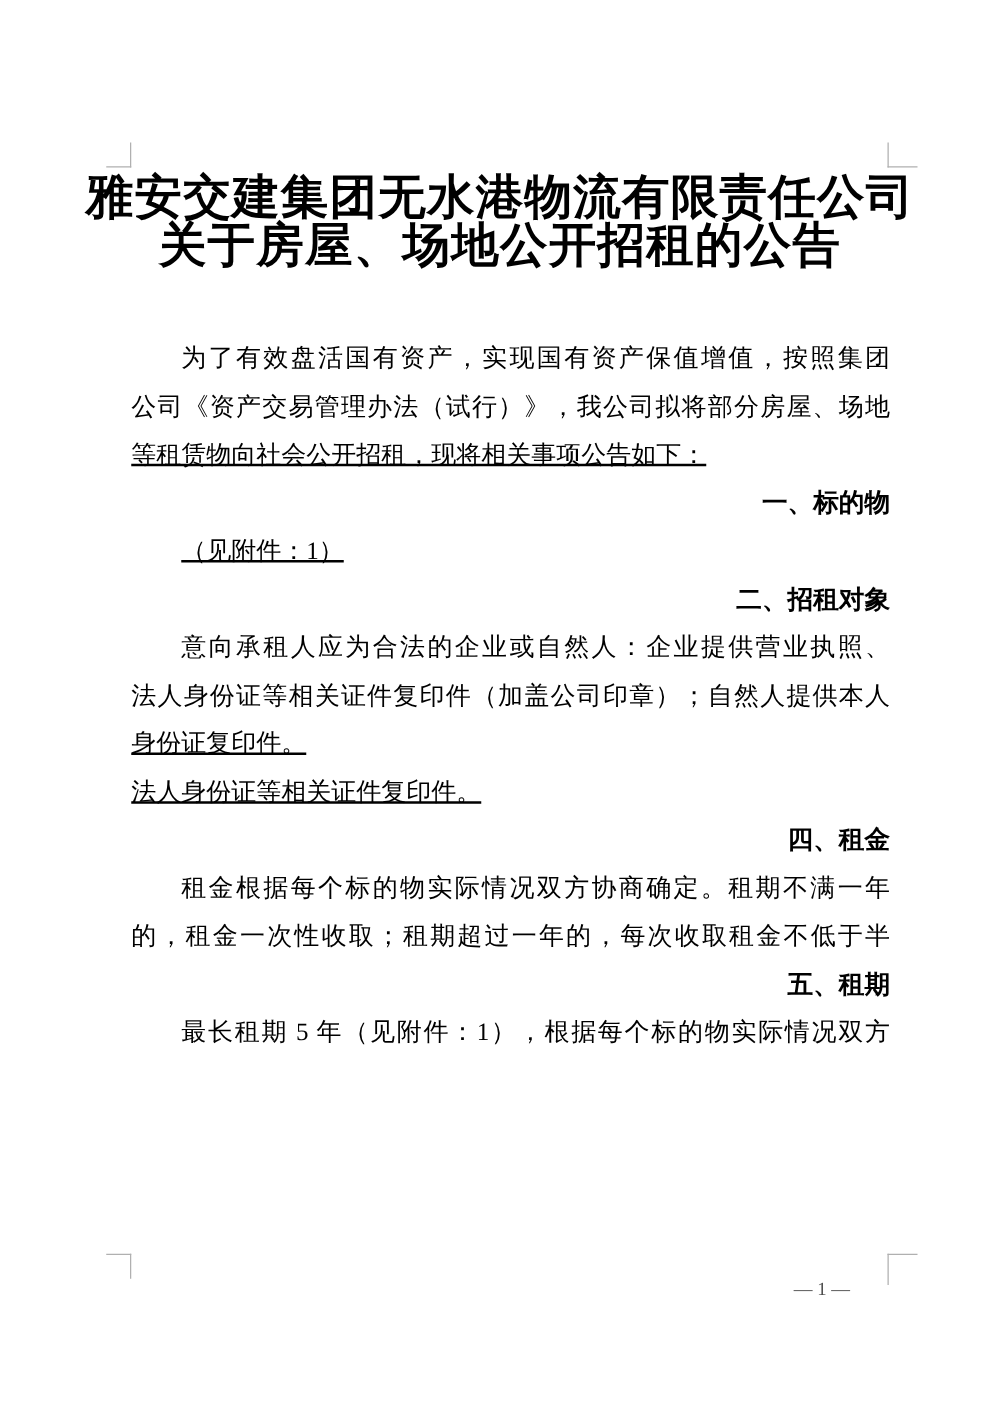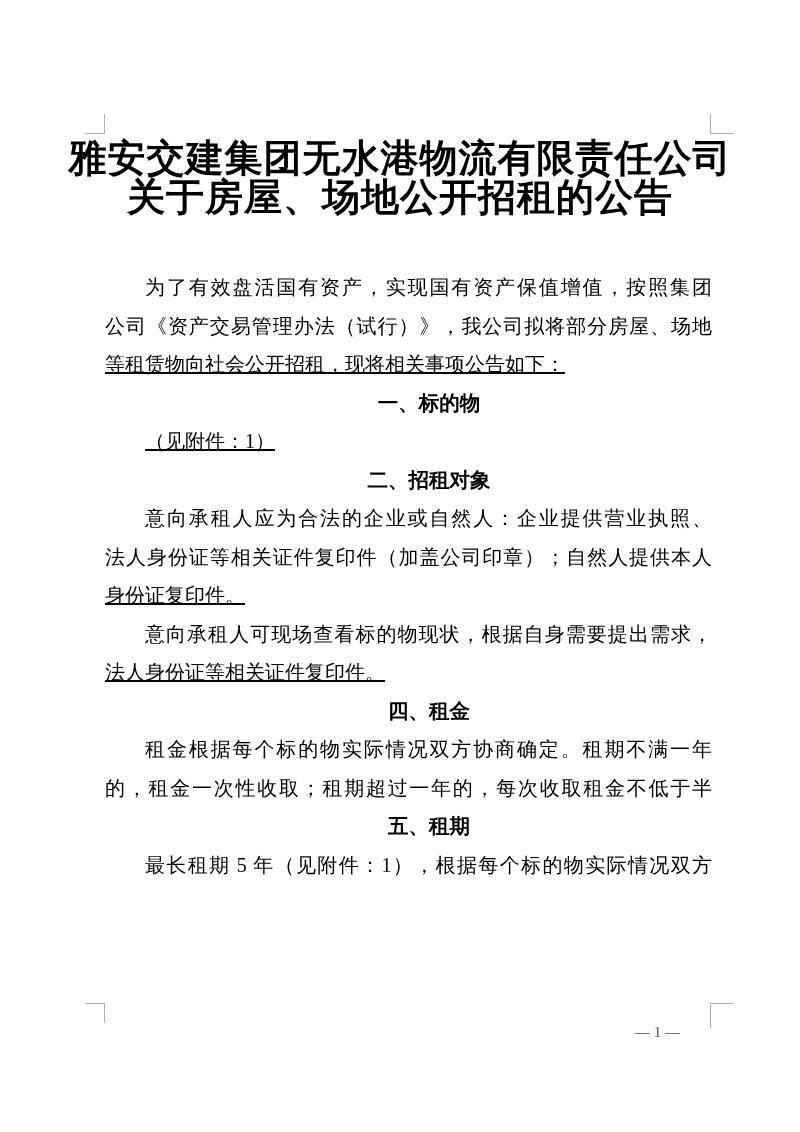--- a/index.html
+++ b/index.html
@@ -60,21 +60,21 @@
     white-space: nowrap;
     overflow: visible;
   }
   .line.first { text-indent: 2em; }
   .line.last  { text-align: left; text-align-last: auto; text-decoration: underline; }
   .line.heading {
     font-family: "Liberation Sans", sans-serif;
     font-weight: bold;
     font-size: 20.5px;
     text-indent: 2em;
-    text-align: center;
+    text-align: right;
     text-align-last: auto;
   }
   .page-number {
     position: absolute;
     left: 600px;
     top: 1022px;
     width: 115px;
     text-align: center;
     font-size: 15px;
     line-height: 20px;
@@ -100,21 +100,20 @@
   <div class="doc-body">
       <div class="line first">为了有效盘活国有资产，实现国有资产保值增值，按照集团</div>
       <div class="line">公司《资产交易管理办法（试行）》，我公司拟将部分房屋、场地</div>
       <div class="line last">等租赁物向社会公开招租，现将相关事项公告如下：</div>
       <div class="line heading">一、标的物</div>
       <div class="line first last">（见附件：1）</div>
       <div class="line heading">二、招租对象</div>
       <div class="line first">意向承租人应为合法的企业或自然人：企业提供营业执照、</div>
       <div class="line">法人身份证等相关证件复印件（加盖公司印章）；自然人提供本人</div>
       <div class="line last">身份证复印件。</div>
-      <div class="line first">意向承租人可现场查看标的物现状，根据自身需要提出需求，</div>
       <div class="line last">法人身份证等相关证件复印件。</div>
       <div class="line heading">四、租金</div>
       <div class="line first">租金根据每个标的物实际情况双方协商确定。租期不满一年</div>
       <div class="line">的，租金一次性收取；租期超过一年的，每次收取租金不低于半</div>
       <div class="line heading">五、租期</div>
       <div class="line first">最长租期 5 年（见附件：1），根据每个标的物实际情况双方</div>
     </div>
 
   <div class="page-number">— 1 —</div>
 

